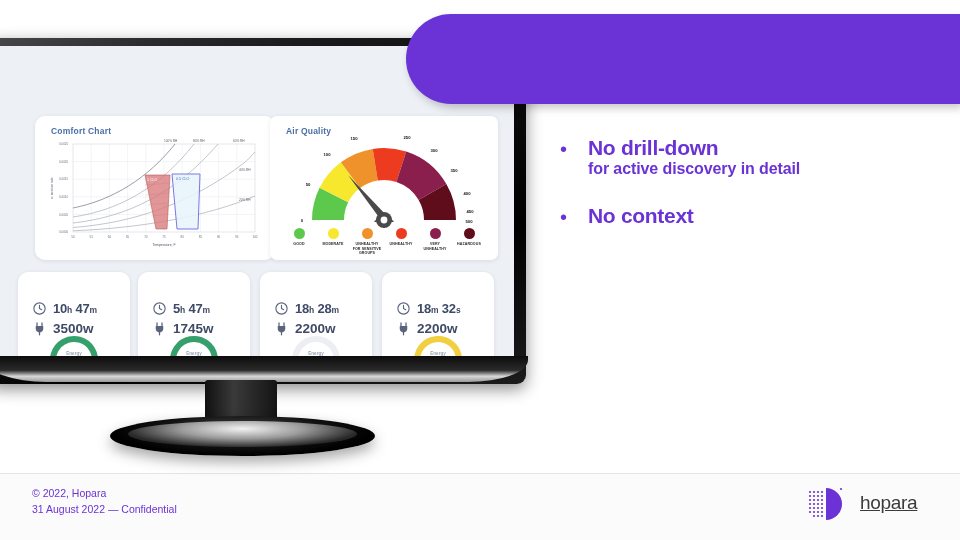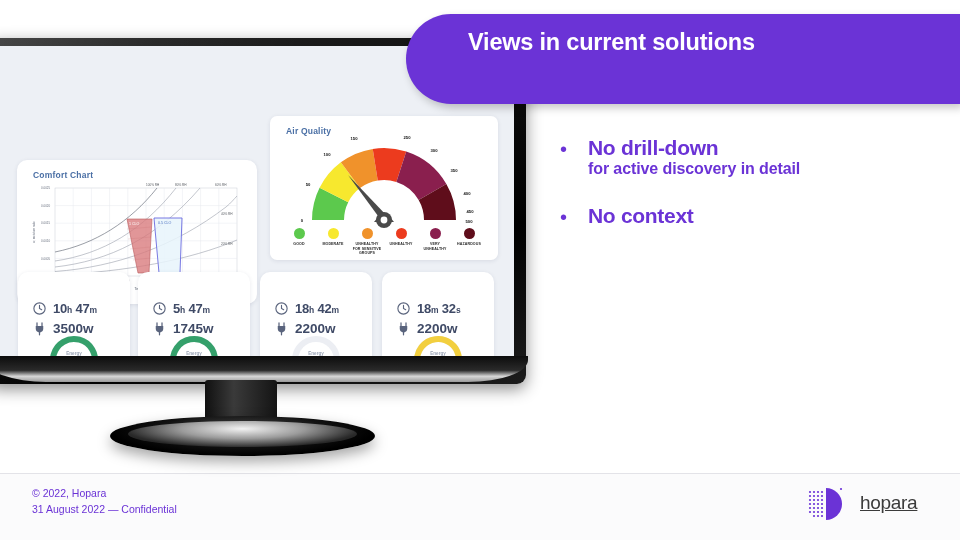--- a/index.html
+++ b/index.html
@@ -83,21 +83,21 @@
 
   
   .panel{
     position:absolute;background:#ffffff;border-radius:10px;
     box-shadow:0 1px 4px rgba(30,40,80,0.10);
   }
   .panel-title{
     position:absolute;left:16px;top:10px;
     color:#4a6fa5;font-size:8.5px;font-weight:bold;letter-spacing:0.2px;
   }
-  .panel-comfort{left:17px;top:70px;width:240px;height:144px;margin-top:44px;}
+  .panel-comfort{left:35px;top:70px;width:240px;height:144px;}
   .panel-air{left:270px;top:70px;width:228px;height:144px;border-radius:7px;}
 
   
   .chart-svg{position:absolute;left:8px;top:22px;}
 
   
   .card{
     position:absolute;top:226px;width:112px;height:136px;
     background:#ffffff;border-radius:10px;
     box-shadow:0 1px 4px rgba(30,40,80,0.10);
@@ -360,21 +360,21 @@
         </div>
 
       </div>
 
       <div class="card card-3">
         <div class="metric metric-clock">
           <svg class="metric-ico" viewBox="0 0 24 24">
             <circle cx="12" cy="12" r="9" fill="none" stroke="#5a647d" stroke-width="1.8"></circle>
             <path d="M12 7 V12 L15.5 14" fill="none" stroke="#5a647d" stroke-width="1.8" stroke-linecap="round"></path>
           </svg>
-          <span class="metric-val"><span>18</span><span class="u">h</span> <span>42</span><span class="u">m</span></span>
+          <span class="metric-val"><span>18</span><span class="u">h</span> <span>28</span><span class="u">m</span></span>
         </div>
         <div class="metric metric-plug">
           <svg class="metric-ico" viewBox="0 0 24 24">
             <path d="M8 3 V8 M16 3 V8" stroke="#5a647d" stroke-width="2" stroke-linecap="round"></path>
             <path d="M6 8 H18 V12 a6 6 0 0 1 -12 0 Z" fill="#5a647d"></path>
             <path d="M12 18 V22" stroke="#5a647d" stroke-width="2" stroke-linecap="round"></path>
           </svg>
           <span class="metric-val-w">2200w</span>
         </div>
         <div class="ring-wrap">
@@ -421,21 +421,20 @@
 
     </div>
 
     <div class="stand-neck"></div>
     <div class="stand-base"></div>
     <div class="stand-base-inner"></div>
   </div>
 
   <div class="title-banner">
     <div class="title-text">
-      <div>Views in current solutions</div>
     </div>
   </div>
 
   <div class="bullets">
     <div class="bullet-row">
       <div class="bullet-dot">•</div>
       <div>
         <div class="bullet-main">No drill-down</div>
         <div class="bullet-sub">for active discovery in detail</div>
       </div>

